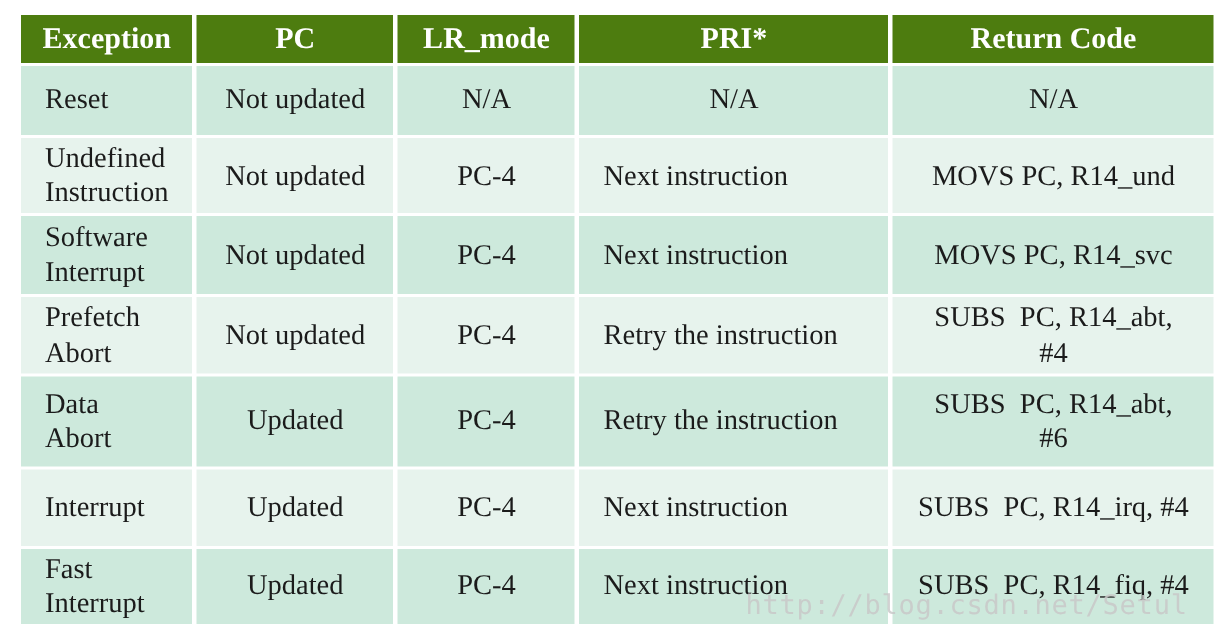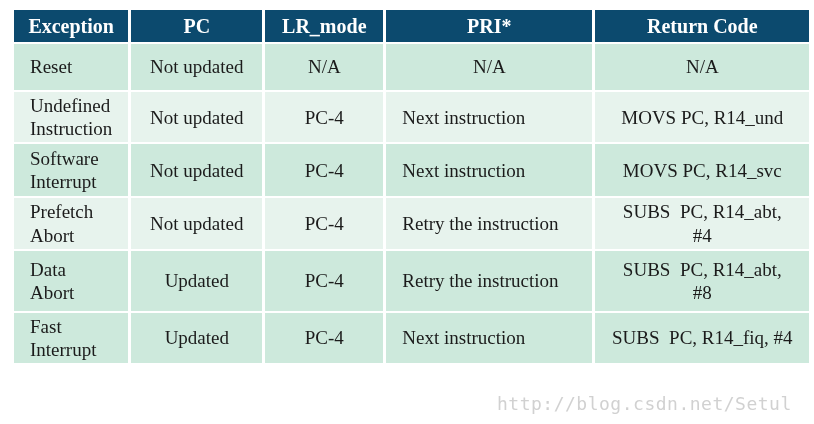--- a/index.html
+++ b/index.html
@@ -17,21 +17,21 @@
   }
   table.exc-table {
     position: absolute;
     left: 11px;
     top: 8px;
     border-collapse: separate;
     border-spacing: 3px 2px;
     table-layout: fixed;
   }
   table.exc-table th {
-    background: #0c4a6e;
+    background: #4d7c0f;
     color: #ffffff;
     font-weight: bold;
     font-size: 20px;
     text-align: center;
     vertical-align: middle;
     padding: 0 4px;
   }
   table.exc-table td {
     font-size: 19px;
     vertical-align: middle;
@@ -103,21 +103,28 @@
     <td class="al-c">Not updated</td>
     <td class="al-c">PC-4</td>
     <td class="al-l pl10">Retry the instruction</td>
     <td class="al-l pl7 pre">SUBS  PC, R14_abt, #4</td>
   </tr>
   <tr class="r-dark" style="height:60px">
     <td class="al-l pl7">Data Abort</td>
     <td class="al-c">Updated</td>
     <td class="al-c">PC-4</td>
     <td class="al-l pl10">Retry the instruction</td>
-    <td class="al-l pl7 pre">SUBS  PC, R14_abt, #8</td>
+    <td class="al-l pl7 pre">SUBS  PC, R14_abt, #6</td>
+  </tr>
+  <tr class="r-light" style="height:51px">
+    <td class="al-l pl7">Interrupt</td>
+    <td class="al-c">Updated</td>
+    <td class="al-c">PC-4</td>
+    <td class="al-l pl10">Next instruction</td>
+    <td class="al-l pl7 pre">SUBS  PC, R14_irq, #4</td>
   </tr>
   <tr class="r-dark" style="height:48px">
     <td class="al-l pl7">Fast Interrupt</td>
     <td class="al-c">Updated</td>
     <td class="al-c">PC-4</td>
     <td class="al-l pl10">Next instruction</td>
     <td class="al-l pl7 pre">SUBS  PC, R14_fiq, #4</td>
   </tr>
 </tbody>
   </table>

